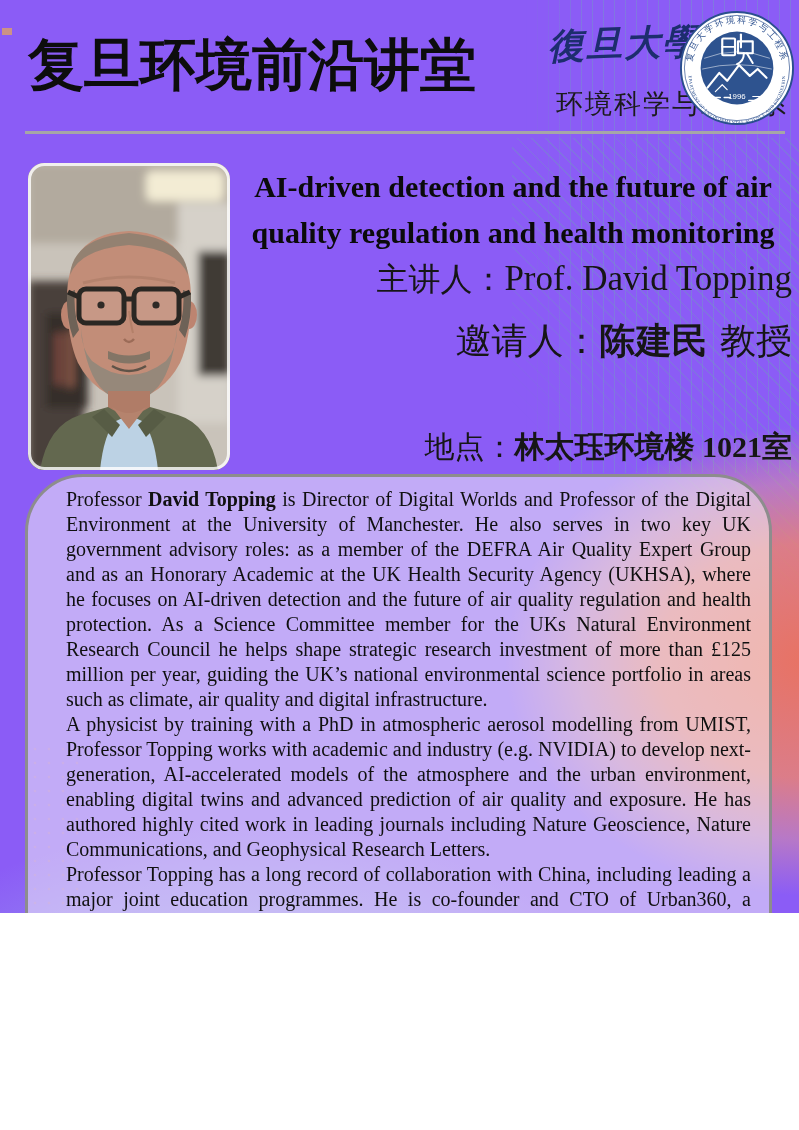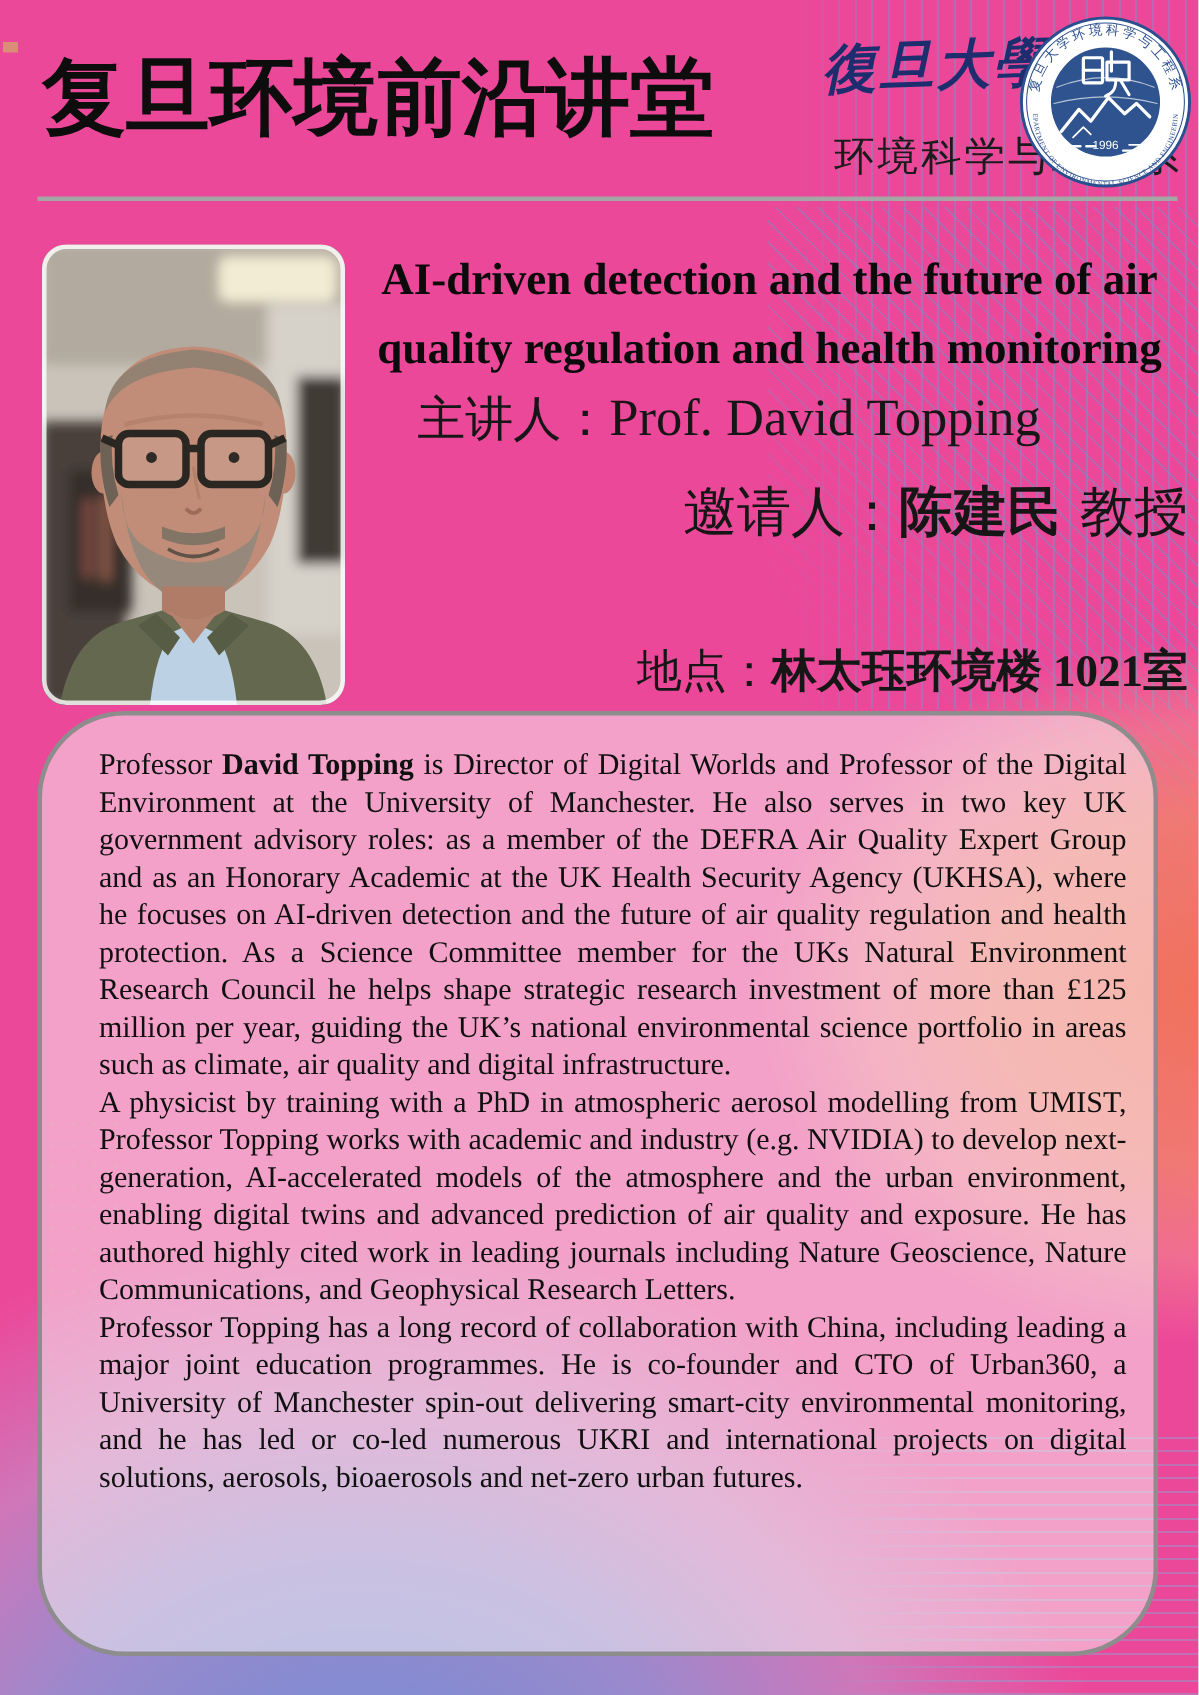--- a/index.html
+++ b/index.html
@@ -1,18 +1,18 @@
 <!DOCTYPE html>
 <html><head>
 <meta charset="utf-8">
 <style>
   html,body { margin:0; padding:0; background:#ffffff; }
   .poster {
-    position:relative; width:799px; height:1130px; overflow:hidden;
-    background:#ec4899;
+    position:relative; width:799px; height:913px; overflow:hidden;
+    background:#8b5cf6;
     font-family:"Liberation Serif", serif;
   }
   
   .bg-vstripes {
     position:absolute; left:526px; top:0; width:270px; height:473px;
     background:repeating-linear-gradient(90deg, rgba(118,146,202,0.5) 0 1.3px, transparent 1.3px 11px);
     -webkit-mask-image:linear-gradient(90deg, transparent, #000 22%);
     mask-image:linear-gradient(90deg, transparent, #000 22%);
   }
   .bg-diag {
@@ -61,36 +61,36 @@
   .divider { position:absolute; left:25px; top:131px; width:760px; height:3px; background:#a6a6a6; }
 
   
   .photo { position:absolute; left:28px; top:163px; width:202px; height:307px; }
   .en-title {
     position:absolute; left:232px; top:164px; width:562px; margin:0;
     text-align:center; font-weight:700; font-size:30px; line-height:46px; color:#0b0b0b;
   }
   .info { position:absolute; left:180px; width:612px; text-align:right; color:#161616; white-space:nowrap; }
   .info .label { font-weight:400; }
-  .speaker { top:258px; font-size:32px;text-align:center; }
+  .speaker { top:258px; font-size:32px; }
   .speaker .value { font-size:35px; }
   .inviter { top:317px; font-size:36px; }
   .inviter .name { font-weight:700; }
   .inviter .suffix { margin-left:.35em; }
   .time { top:372px; font-size:30px; }
   .time .value { font-weight:700; }
   .location { top:427px; font-size:30px; }
   .location .value { font-weight:700;text-align:right; }
 
   
   .bio-box {
     position:absolute; left:25px; top:474px; width:747px; height:630px; box-sizing:border-box;
     border:3px solid #8d8d8d; border-radius:58px;
     background:rgba(250,250,248,0.5);
-    padding:21px 18px 0 38px;
+    padding:10px 18px 0 38px;
   }
   .bio-box p { margin:0; font-size:20px; line-height:25px; text-align:justify; color:#101010; }
 </style>
 </head>
 <body>
 
 <div class="poster">
 
   <div class="bg-vstripes"></div>
   <div class="bg-diag"></div>

